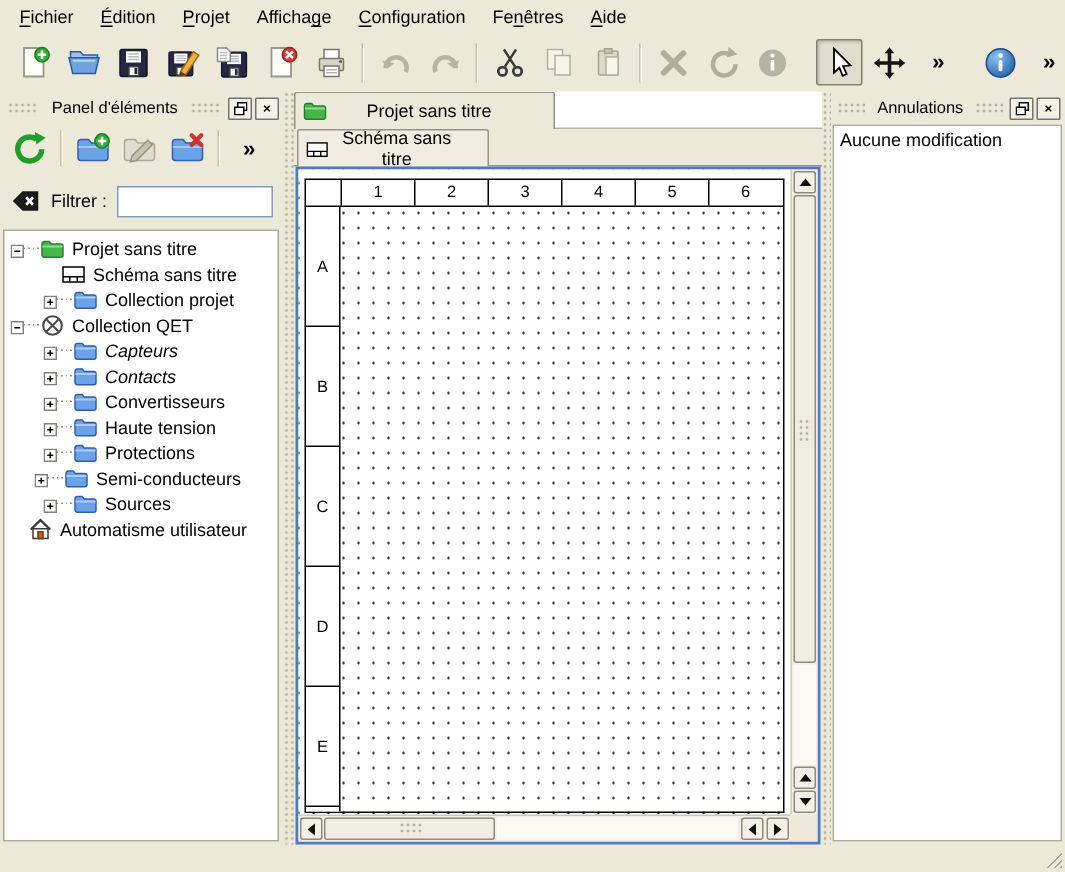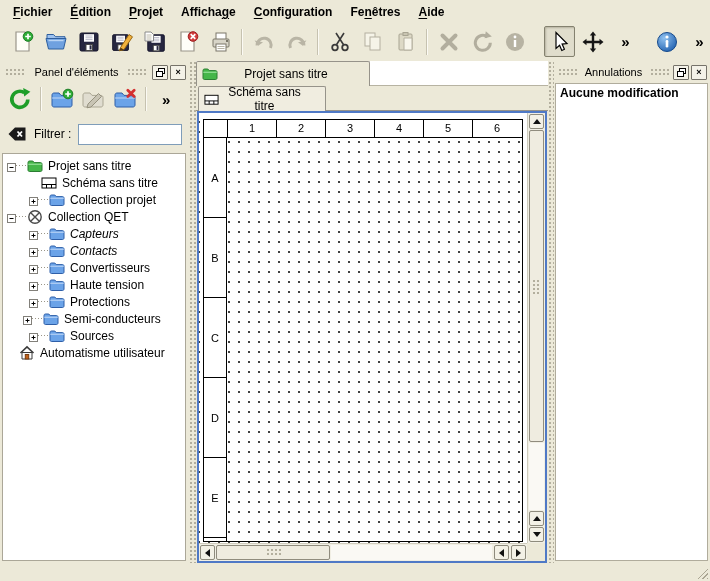--- a/index.html
+++ b/index.html
@@ -2,21 +2,21 @@
 <html><head>
 <meta charset="utf-8">
 <style>
   html,body{margin:0;padding:0;}
   body{width:710px;height:581px;position:relative;overflow:hidden;background:#ece9d8;
        font-family:"Liberation Sans","DejaVu Sans",sans-serif;font-size:12px;color:#000;}
   
   .tex{background-image:radial-gradient(circle,#b3af9e 0.9px,transparent 1.1px);background-size:4px 4px;}
   .textrk{background-image:radial-gradient(circle,#d9d5c4 0.8px,transparent 1px);background-size:3px 3px;}
   
-  #menubar{position:absolute;top:0;left:0;width:710px;height:22px;display:flex;align-items:flex-end;padding-left:4px;box-sizing:border-box;font-weight:bold;}
+  #menubar{position:absolute;top:0;left:0;width:710px;height:22px;display:flex;align-items:center;padding-left:4px;box-sizing:border-box;}
   .menu-item{padding:3px 9px;cursor:default;}
   .menu-item u{text-underline-offset:2px;}
   
   #main-toolbar{position:absolute;top:22px;left:0;width:710px;height:39px;display:flex;align-items:center;padding-left:2px;box-sizing:border-box;}
   .thandle{width:7px;height:28px;margin:0 2px;}
   .tgroup{display:flex;align-items:center;}
   .tbtn{width:29px;height:29px;display:flex;align-items:center;justify-content:center;margin:0 1px;border:1px solid transparent;border-radius:2px;}
   .tbtn.pressed{border:1px solid #84816f;background:#e0ddcc;box-shadow:inset 1px 1px 2px rgba(120,115,95,.4);}
   .ticon{display:flex;align-items:center;justify-content:center;}
   .tsep{width:1px;height:26px;background:#c6c2b0;border-right:1px solid #fbfaf4;margin:0 4px;}
@@ -89,21 +89,21 @@
   #vs-up2{bottom:17px;left:1px;right:1px;height:15px;}
   #vs-dn{bottom:1px;left:1px;right:1px;height:15px;}
   
   #hs-lf{left:1px;top:1px;bottom:1px;width:15px;}
   #hs-thumb{left:17px;top:1px;bottom:1px;width:114px;}
   #hs-track{left:132px;top:1px;bottom:1px;right:35px;}
   #hs-lf2{right:18px;top:1px;bottom:1px;width:15px;}
   #hs-rt{right:1px;top:1px;bottom:1px;width:15px;}
   
   #right-dock{position:absolute;top:61px;left:553px;width:157px;height:502px;}
-  #undo-list{position:absolute;top:22px;left:2px;right:2px;bottom:2px;background:#fff;border:1px solid #b0ac9c;box-sizing:border-box;padding:2px 4px;font-weight:bold;}
+  #undo-list{position:absolute;top:22px;left:2px;right:2px;bottom:2px;background:#fff;border:1px solid #b0ac9c;box-sizing:border-box;padding:2px 4px;}
   .undo-item{font-size:12px;line-height:15px;}
   
   #bottom-strip{position:absolute;left:0;top:563px;width:710px;height:18px;}
   #sizegrip{position:absolute;right:2px;bottom:2px;width:13px;height:13px;
             background:repeating-linear-gradient(135deg,transparent 0 2px,#aba693 2px 3px);
             clip-path:polygon(100% 0,100% 100%,0 100%);}
 </style>
 </head>
 <body>
 

